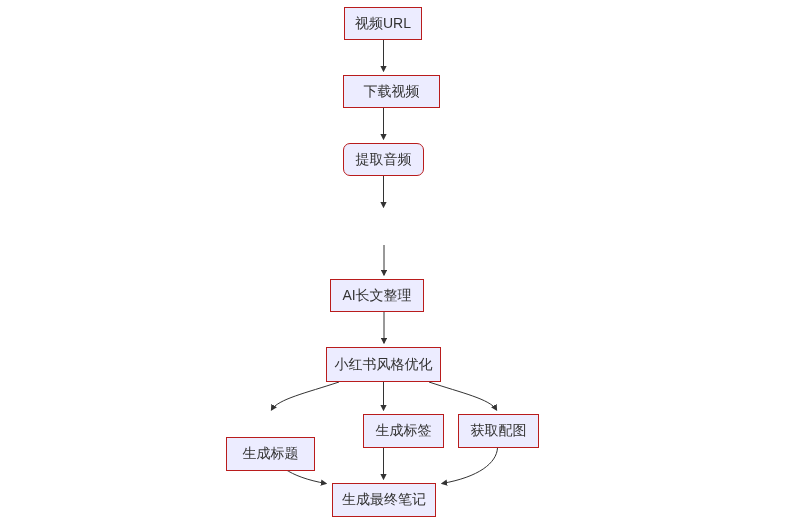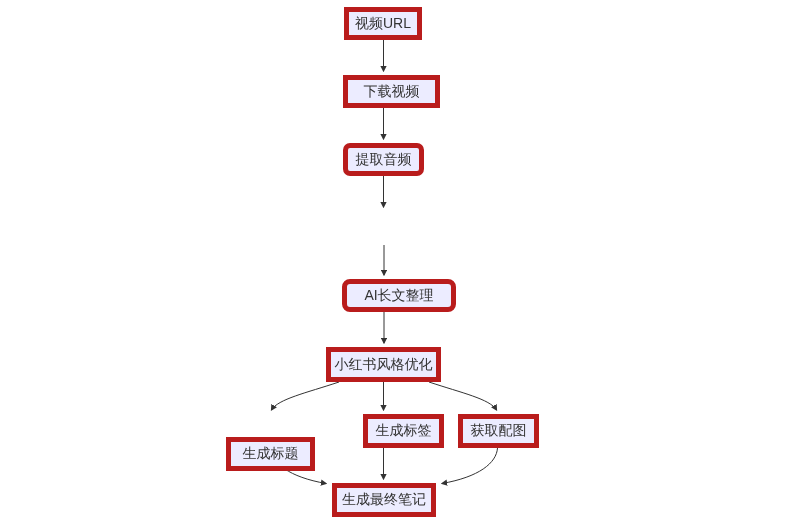--- a/index.html
+++ b/index.html
@@ -18,35 +18,35 @@
   .edge-layer {
     position: absolute;
     left: 0; top: 0;
     width: 800px; height: 526px;
     pointer-events: none;
   }
   .node {
     position: absolute;
     box-sizing: border-box;
     background: #ECECFF;
-    border: 5px solid #b91c1c;
+    border: 1px solid #b91c1c;
     color: #333333;
     font-size: 14px;
     display: flex;
     align-items: center;
     justify-content: center;
     text-align: center;
     white-space: nowrap;
   }
   
   .n-video-url      { left: 344px; top: 7px;   width: 78px;  height: 33px; }
   .n-download-video { left: 343px; top: 75px;  width: 97px;  height: 33px; }
   .n-extract-audio  { left: 343px; top: 143px; width: 81px;  height: 33px; border-radius: 7px; }
   .n-whisper        { left: 337px; top: 211px; width: 96px;  height: 34px; }
-  .n-ai-longtext    { left: 342px; top: 279px; width: 114px;  height: 33px; border-radius: 8px; }
+  .n-ai-longtext    { left: 330px; top: 279px; width: 94px;  height: 33px; }
   .n-xhs-style      { left: 326px; top: 347px; width: 115px; height: 35px; }
   .n-gen-title      { left: 226px; top: 414px; width: 89px;  height: 34px; margin-top: 23px; }
   .n-gen-tags       { left: 343px; top: 414px; width: 81px;  height: 34px; margin-left: 20px; }
   .n-get-images     { left: 458px; top: 414px; width: 81px;  height: 34px; }
   .n-final-note     { left: 332px; top: 483px; width: 104px; height: 34px; text-align: center; }
   .edge {
     stroke: #333333;
     stroke-width: 1px;
     fill: none;
   }

